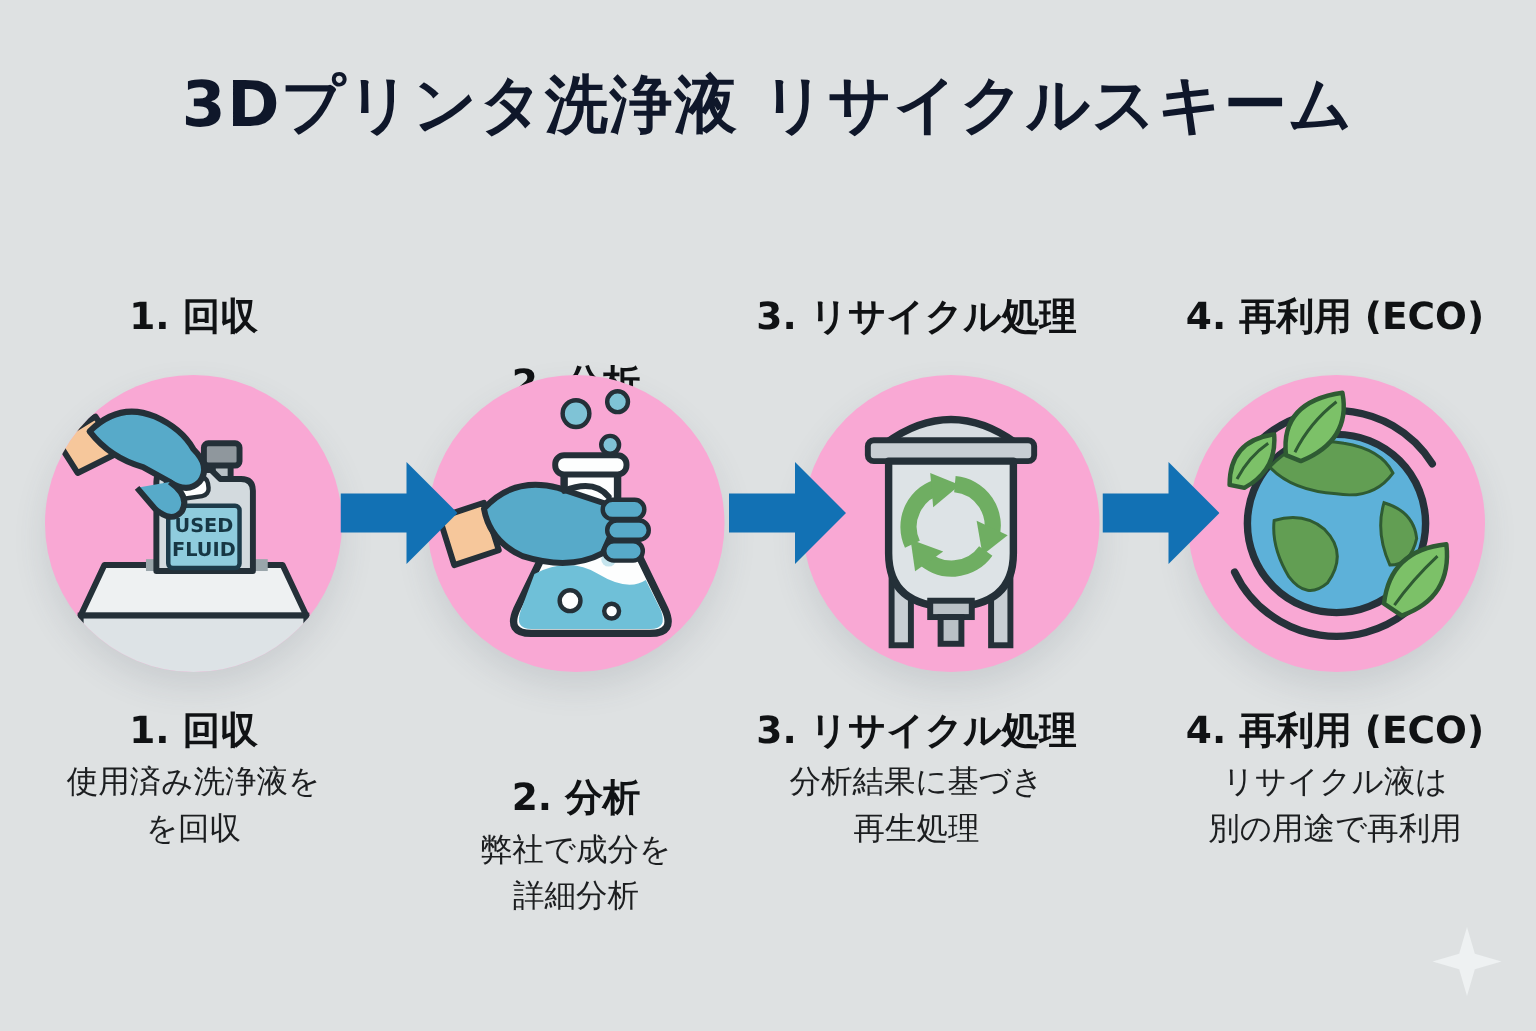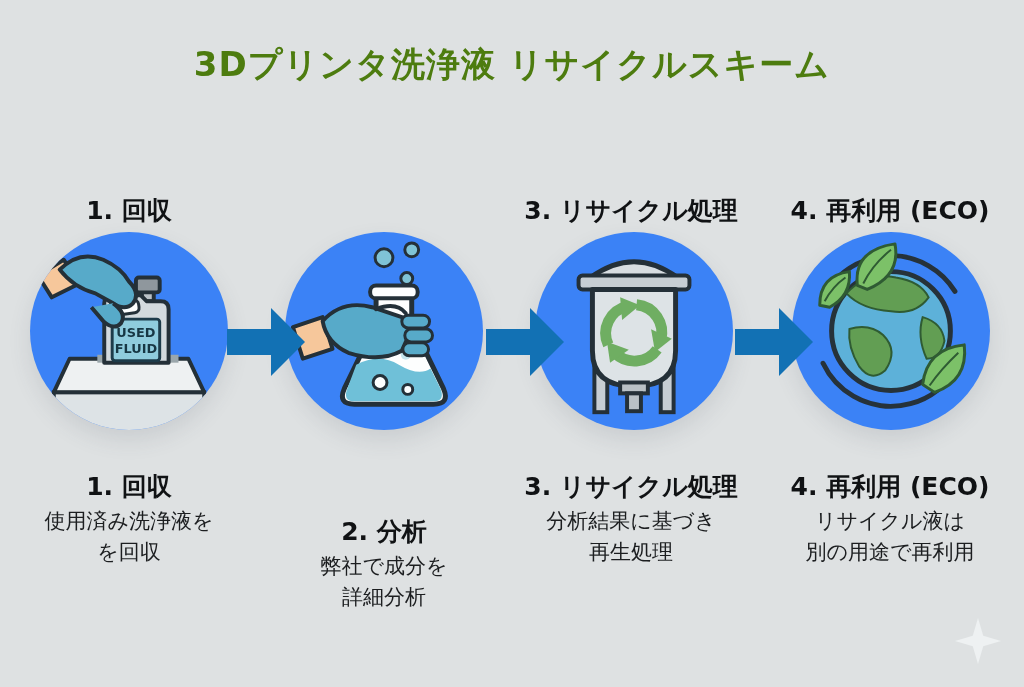--- a/index.html
+++ b/index.html
@@ -8,44 +8,44 @@
     font-family:"DejaVu Sans","Liberation Sans",sans-serif;
     background:#dee1e2;
     overflow:hidden;
     position:relative;
   }
   .canvas { position:relative; width:1024px; height:687px; background:#dee1e2; }
 
   .title {
     position:absolute; top:42px; left:0; right:0;
     text-align:center;
-    font-size:34px; font-weight:800; letter-spacing:1px;
-    color:#4d7c0f;
+    font-size:42px; font-weight:800; letter-spacing:1px;
+    color:#0f172a;
   }
 
   .toplabel {
     position:absolute; top:194px; width:300px; margin-left:-150px;
     text-align:center; font-size:25px; font-weight:700; color:#101214;
     white-space:nowrap;
   }
   .bheading {
     position:absolute; top:470px; width:300px; margin-left:-150px;
     text-align:center; font-size:25px; font-weight:700; color:#101214;
     white-space:nowrap;
   }
   .bdesc {
     position:absolute; top:506px; width:300px; margin-left:-150px;
     text-align:center; font-size:21px; font-weight:400; color:#1c1e20;
     line-height:31px; white-space:nowrap;
   }
-  .cx1 { left:129px; } .cx2 { left:384px;margin-top:45px; } .cx3 { left:631px; } .cx4 { left:890px; }
+  .cx1 { left:129px; } .cx2 { left:384px;margin-top:45px; } .cx3 { left:611px; } .cx4 { left:890px; }
 
   .circle {
-    position:absolute; top:232px; width:198px; height:198px;
-    background:#3b82f6; border-radius:50%;
+    position:absolute; top:250px; width:198px; height:198px;
+    background:#f9a8d4; border-radius:50%;
     box-shadow:0 10px 22px rgba(70,80,90,0.13);
     overflow:hidden;
     display:flex; align-items:center; justify-content:center;
   }
   .p1 { left:30px; } .p2 { left:285px; } .p3 { left:535px; } .p4 { left:792px; }
   .circle svg { width:198px; height:198px; display:block; }
 
   .arrow { position:absolute; top:306px; width:78px; height:72px; }
   .a1 { left:227px; } .a2 { left:486px; } .a3 { left:735px; }
 

